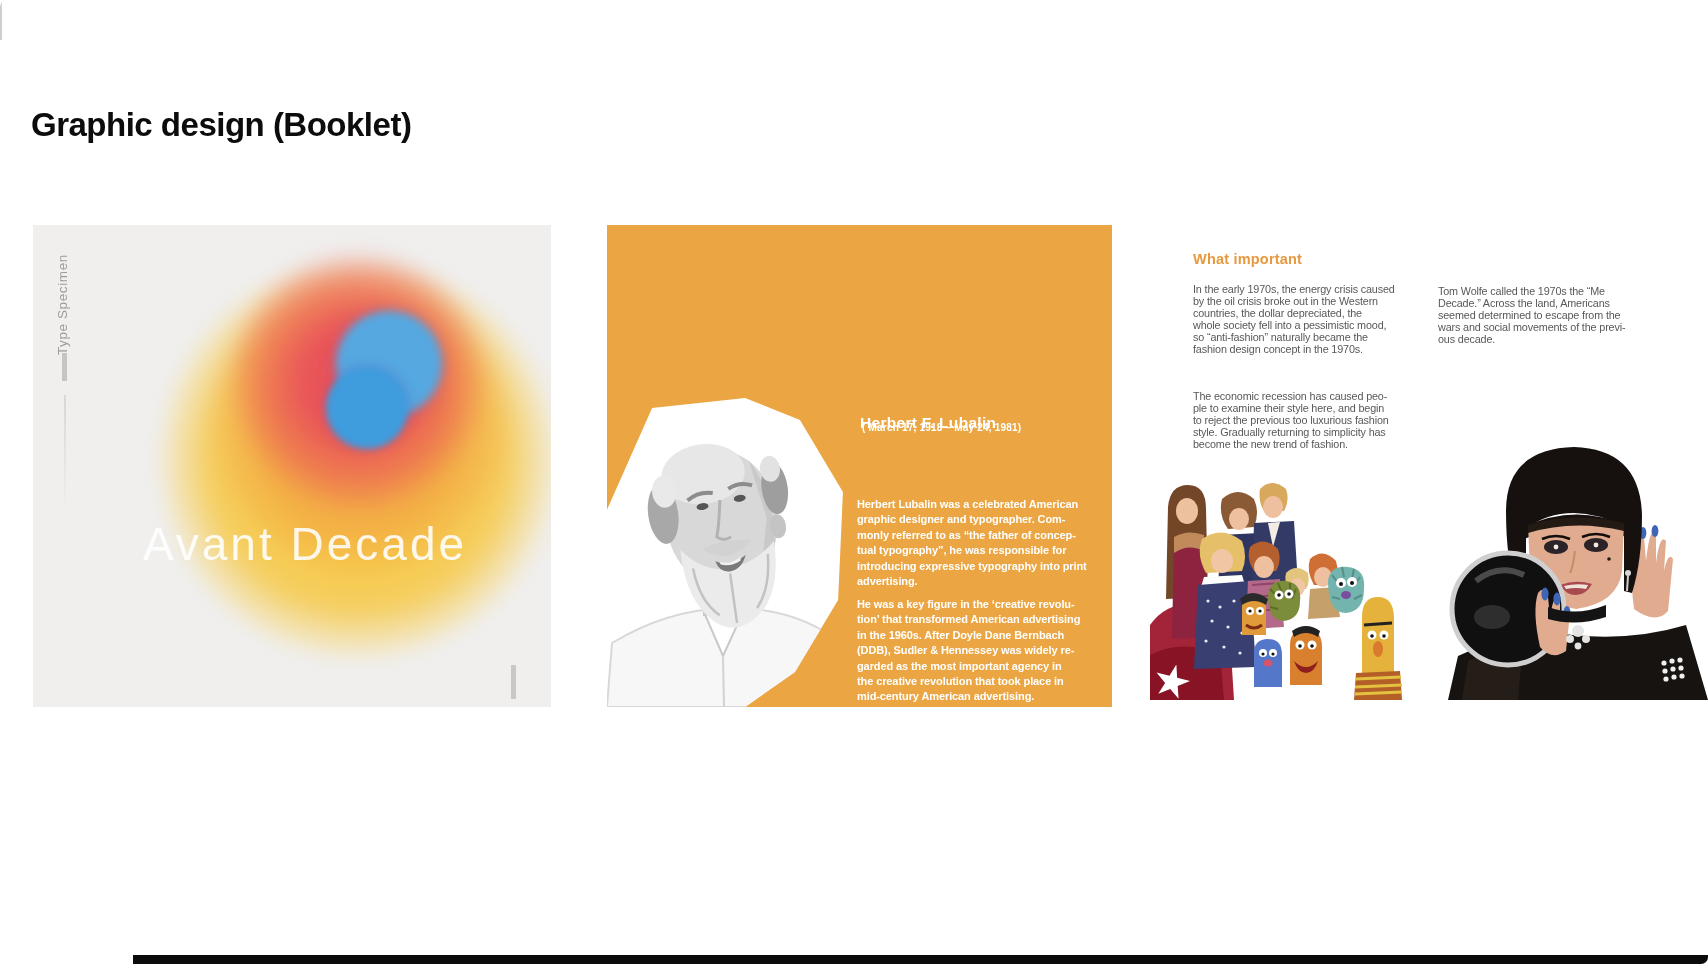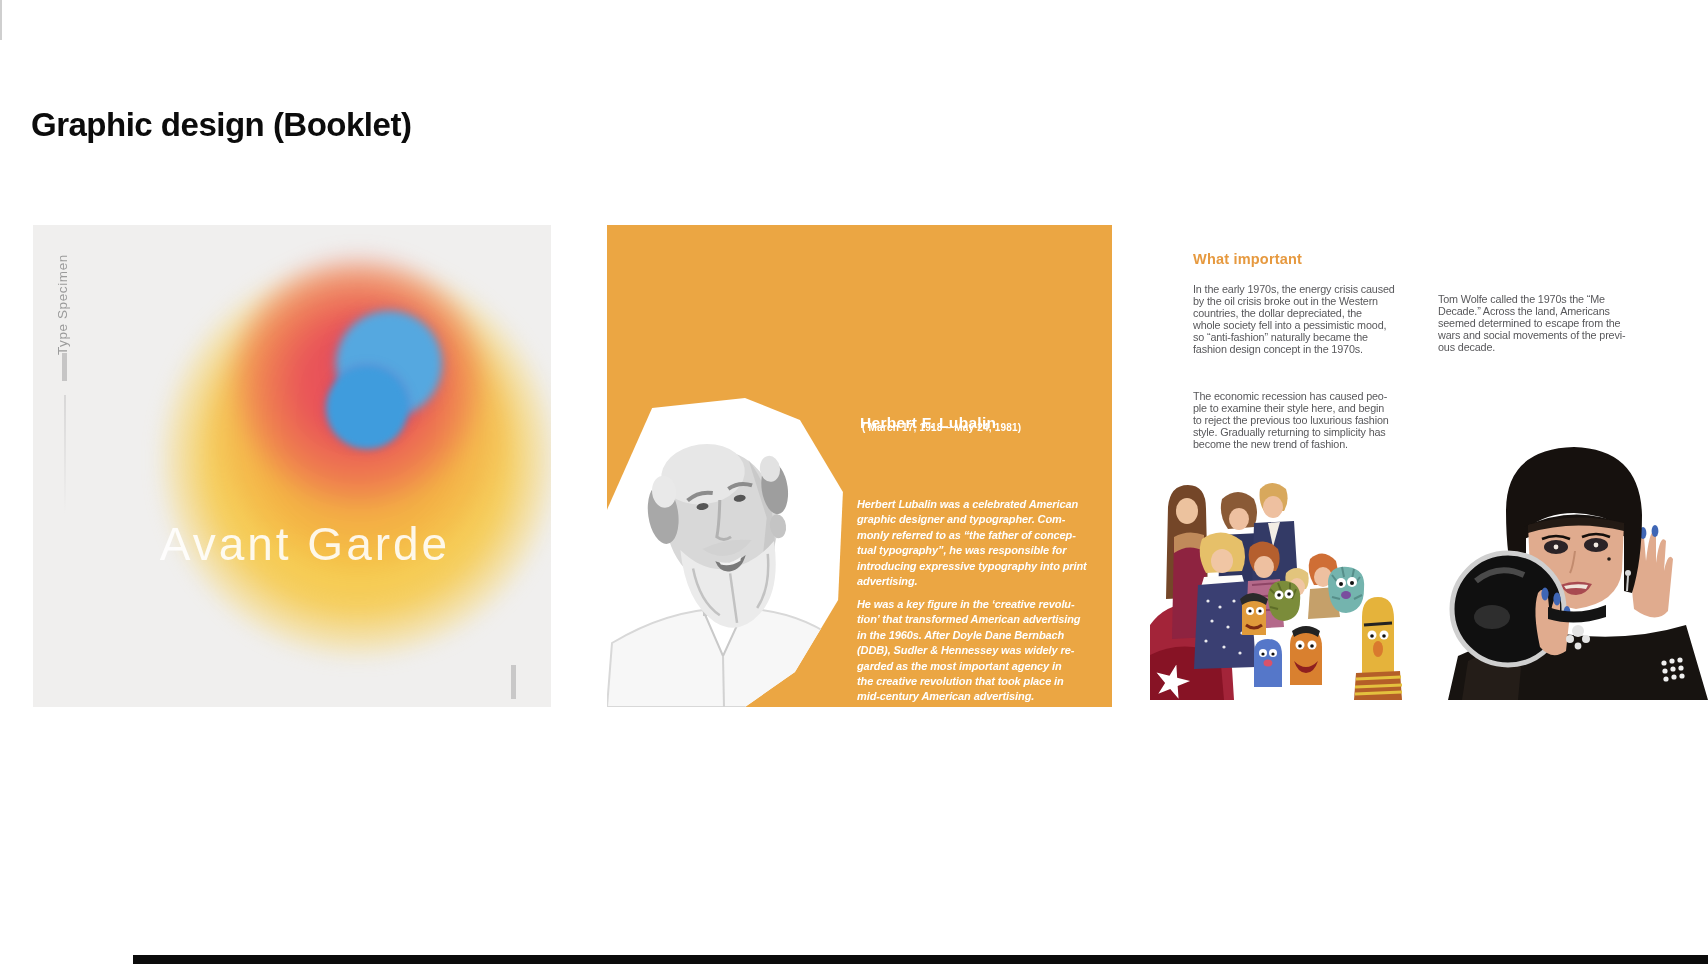--- a/index.html
+++ b/index.html
@@ -1,17 +1,17 @@
 <!DOCTYPE html>
 <html style="--orange: #EBA643; --heading-orange: #E6993F; --panel-gray: #F0EFEE; --body-text: #58585B; --bar-black: #0B0B0B; --blob-yellow: #F6C63C; --blob-red: #E9505A; --blob-blue: #4FA3DF;"><head>
 <meta charset="utf-8">
 <style>
   html,body{margin:0;padding:0;background:#ffffff;}
   .stage{position:relative;width:1708px;height:964px;background:#fff;overflow:hidden;
-         font-family:"Liberation Sans",sans-serif;}
+         font-family:"Liberation Sans",sans-serif;border-radius:7px;}
   .abs{position:absolute;}
 
   .corner-line{left:0;top:0;width:2px;height:40px;background:#cfcfcf;}
 
   .page-title{left:31px;top:106px;font-size:33px;font-weight:700;color:#0c0c0c;
               letter-spacing:-0.5px;}
 
   
   .panel1{left:33px;top:225px;width:518px;height:482px;background:var(--panel-gray,#f0efee);
           overflow:hidden;}
@@ -38,33 +38,33 @@
 
   
   .panel2{left:607px;top:225px;width:505px;height:482px;background:var(--orange,#eba643);
           overflow:hidden;}
   .portrait{left:0;top:173px;width:240px;height:309px;background:#fff;
     clip-path:polygon(0% 36.2%,18.8% 3.2%,57.5% 0%,80.4% 7.1%,98.3% 30.4%,96.3% 65.4%,78.3% 88.7%,57.5% 100%,0% 100%);}
   .portrait svg{position:absolute;left:0;top:0;}
   .lubalin-name{left:253px;top:173px;font-size:15.5px;font-weight:700;color:#fff;letter-spacing:0.3px;margin-top:16px;}
   .lubalin-dates{left:255px;top:197px;font-size:10px;font-weight:700;color:#fff;letter-spacing:0.2px;}
   .p2-body{white-space:pre;font-size:11px;font-weight:700;line-height:15.4px;color:#ffffff;
-           letter-spacing:-0.1px;font-style:italic;}
+           letter-spacing:-0.1px;}
   .lubalin-para1{left:250px;top:272px;}
   .lubalin-para2{left:250px;top:372px;}
 
   
   .panel3{left:1132px;top:225px;width:576px;height:482px;background:#ffffff;}
   .wh-heading{left:61px;top:26px;font-size:14.5px;font-weight:700;color:var(--heading-orange,#e6993f);
               letter-spacing:0.2px;}
   .p3-body{white-space:pre;font-size:10.8px;font-weight:400;line-height:12px;
            color:var(--body-text,#58585b);letter-spacing:-0.15px;}
   .wh-c1p1{left:61px;top:58px;}
   .wh-c1p2{left:61px;top:165px;}
-  .wh-c2p1{left:306px;top:60px;margin-top:8px;}
+  .wh-c2p1{left:306px;top:60px;}
   .wh-c2p2{left:306px;top:150px;}
   .family-photo{left:18px;top:252px;width:276px;height:223px;overflow:hidden;}
   .mirror-photo{left:296px;top:216px;width:280px;height:259px;overflow:hidden;}
   .white-star{left:22px;top:439px;width:36px;height:36px;background:#ffffff;transform:rotate(14deg);
     clip-path:polygon(50% 0%,61% 35%,98% 35%,68% 57%,79% 91%,50% 70%,21% 91%,32% 57%,2% 35%,39% 35%);}
 
   .bottom-bar{left:133px;top:955px;width:1575px;height:9px;background:var(--bar-black,#0b0b0b);}
 </style>
 </head>
 <body>
@@ -80,21 +80,21 @@
       <div class="blob blob-yellow"></div>
       <div class="blob blob-orange"></div>
       <div class="blob blob-red"></div>
     </div>
     <div class="abs blob blob-blue-big"></div>
     <div class="abs blob blob-blue-small"></div>
     <div class="abs side-label">Type Specimen</div>
     <div class="abs label-line-thick"></div>
     <div class="abs label-line-thin"></div>
     <div class="abs panel1-tick"></div>
-    <div class="abs specimen-headline">Avant Garde</div>
+    <div class="abs specimen-headline">Avant Decade</div>
   </div>
 
   <div class="abs panel2">
     <div class="abs portrait">
       <svg width="240" height="309" viewBox="0 0 240 309">
 
         <path d="M5,245 Q60,212 118,210 Q190,208 238,248 L238,309 L0,309 Z" fill="#f7f7f7" stroke="#d8d8d8" stroke-width="2"></path>
         <path d="M96,212 L116,258 L138,210" fill="#ffffff" stroke="#c9c9c9" stroke-width="2"></path>
         <path d="M116,258 L117,309" stroke="#d2d2d2" stroke-width="2"></path>
         <rect x="96" y="180" width="44" height="38" fill="#c9c9c9"></rect>

